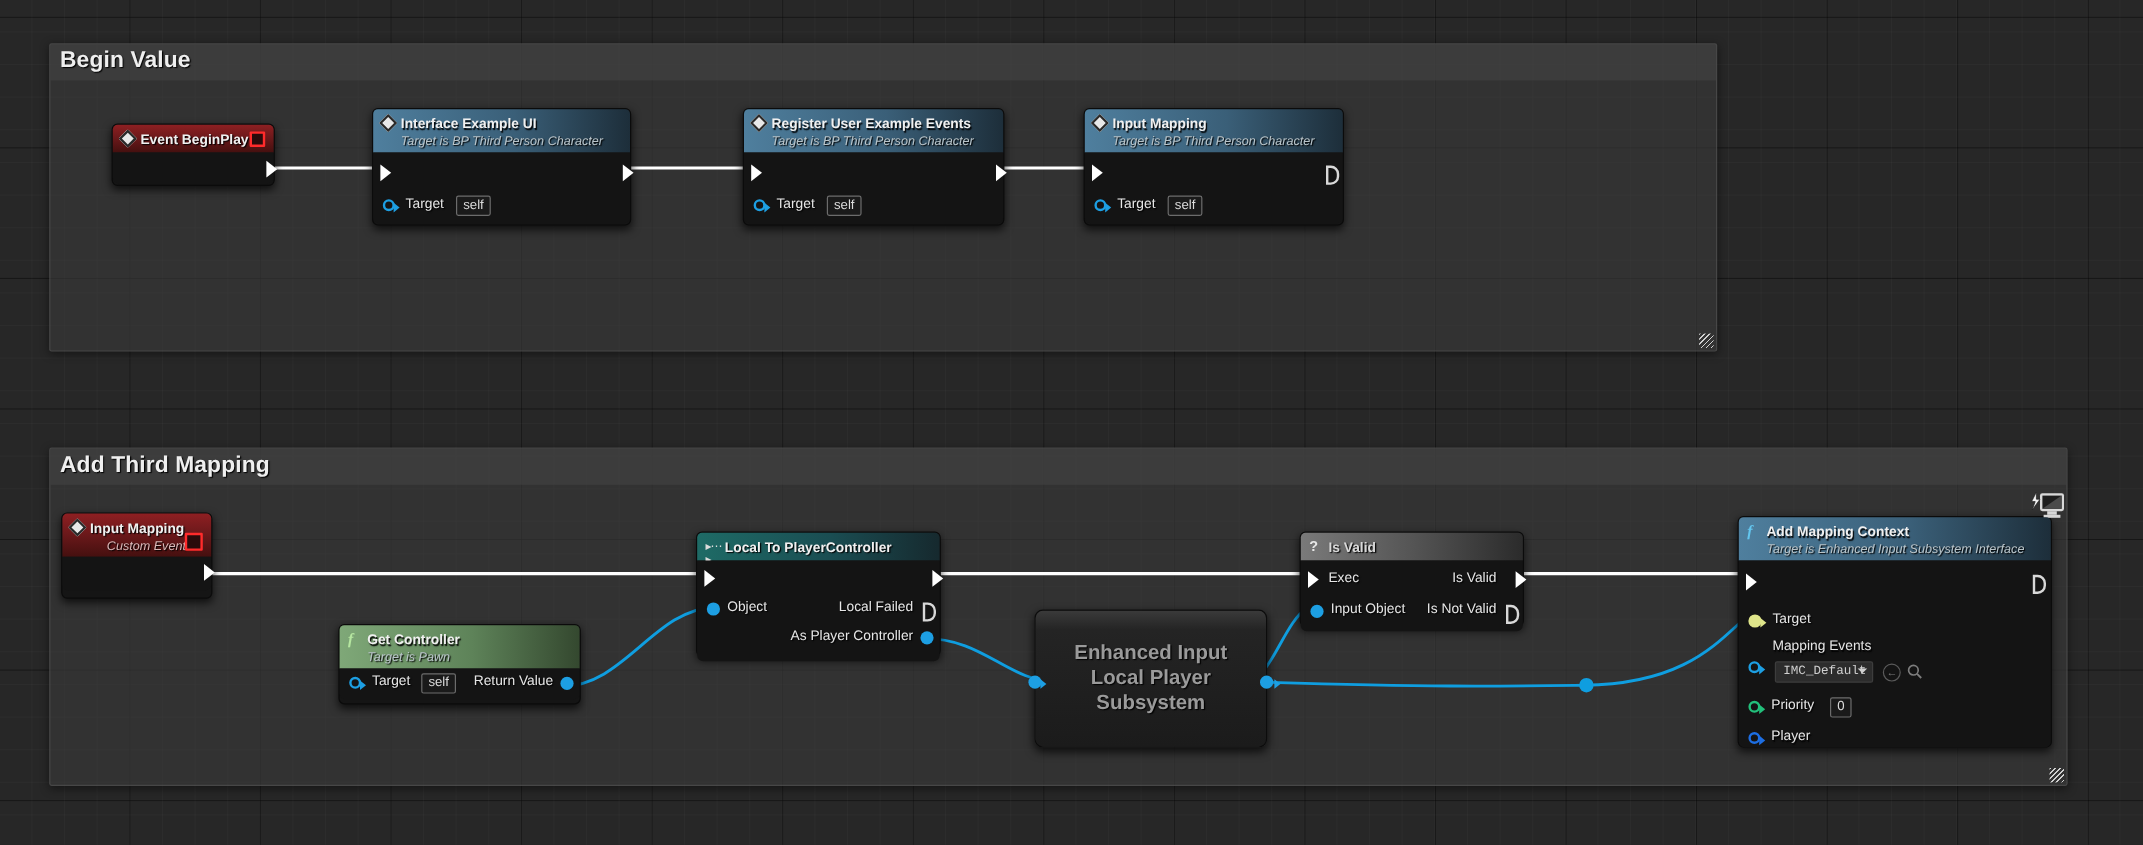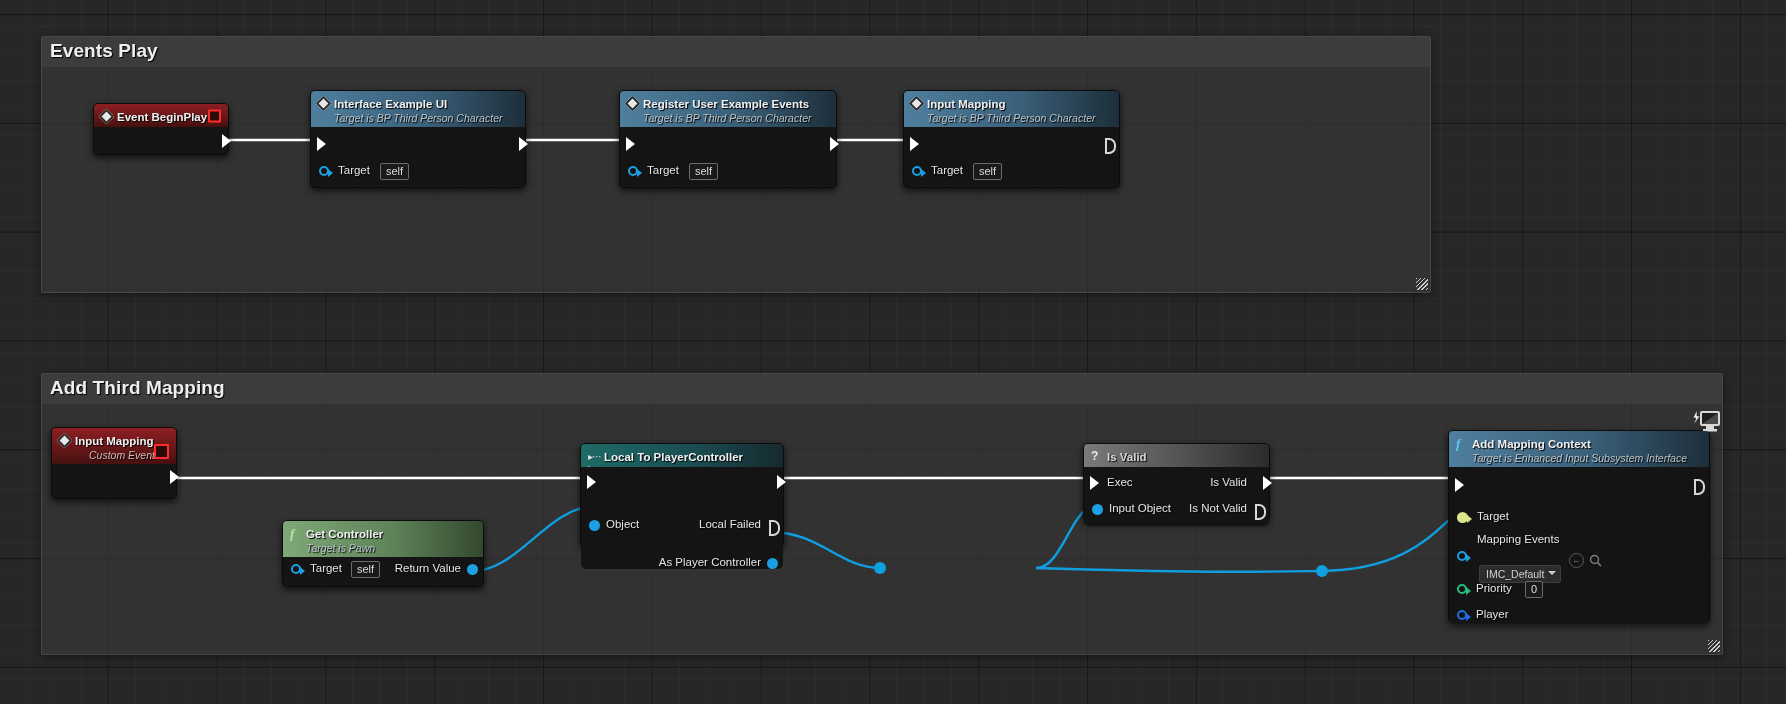--- a/index.html
+++ b/index.html
@@ -118,21 +118,21 @@
             pointer-events:none;}
   .client-icon{position:absolute;}
 </style>
 </head>
 <body>
 
 <div id="graph">
 
   <div class="comment" style="left:41px;top:36px;width:1388px;height:255px;">
     <div class="comment-bar"></div>
-    <div class="comment-title">Events Play</div>
+    <div class="comment-title">Begin Value</div>
     <div class="resize-grip"></div>
   </div>
 
   <div class="comment" style="left:41px;top:373px;width:1680px;height:280px;">
     <div class="comment-bar"></div>
     <div class="comment-title">Add Third Mapping</div>
     <div class="resize-grip"></div>
   </div>
 
   <svg class="wires">
@@ -270,44 +270,51 @@
         <span class="dot filled" style="right:5px;"></span>
       </div>
     </div>
   </div>
 
   <div class="node" style="left:580px;top:443px;width:202px;height:102px;">
     <div class="nhead nhead-teal" style="height:17px;">
       <span class="ico-wrap">
         <span class="ico-cast">▸⋯▸</span></span><span class="ntitle">Local To PlayerController</span>
     </div>
-    <div class="node-body" style="height:78px;position:relative;padding-top:24px;">
+    <div class="node-body" style="height:78px;position:relative;padding-top:6px;">
       <div class="exec-pin" style="left:6px;top:8px;">
           <i></i>
         </div>
       <div class="exec-pin" style="right:-4px;top:8px;">
           <i></i>
         </div>
 
       <div class="pinrow" style="margin-top:24px;">
         <span class="dot filled" style="left:8px;"></span>
         <span class="pin-label" style="left:25px;">Object</span>
         <span class="pin-label" style="right:22px;">Local Failed</span>
         <div class="exec-pin hollow" style="right:4px;top:5px;">
             <i></i>
           </div>
       </div>
 
-      <div class="pinrow" style="margin-top:16px;">
+      <div class="pinrow" style="margin-top:2px;">
         <span class="pin-label" style="right:22px;">As Player Controller</span>
         <span class="dot filled" style="right:5px;"></span>
       </div>
     </div>
   </div>
 
+  <div class="pure-node" style="left:862px;top:508px;width:192px;height:113px;">
+    <div class="pure-title">Enhanced Input Local Player Subsystem</div>
+    <span class="dot filled" style="left:-6px;top:54px;"></span>
+    <span class="pin-arrow" style="left:4px;top:57px;"></span>
+    <span class="dot filled" style="right:-6px;top:54px;"></span>
+    <span class="pin-arrow" style="right:-12px;top:57px;"></span>
+  </div>
 
   <div class="node" style="left:1083px;top:443px;width:185px;height:77px;">
     <div class="nhead nhead-grey" style="height:17px;">
       <span class="ico-wrap">
         <span class="ico-q">?</span></span><span class="ntitle" style="color:#d8d8d8;">Is Valid</span>
     </div>
     <div class="node-body" style="height:53px;position:relative;padding-top:6px;">
       <div class="pinrow">
         <div class="exec-pin" style="left:6px;top:3px;">
             <i></i>
@@ -359,21 +366,21 @@
       <div class="pinrow" style="margin-top:34px;">
         <span class="dot filled yellow" style="left:8px;"></span>
         <span class="pin-arrow yellow" style="left:18px;"></span>
         <span class="pin-label" style="left:28px;">Target</span>
       </div>
 
       <div class="pinrow" style="margin-top:4px;height:40px;">
         <span class="dot ring" style="left:8px;top:18px;"></span>
         <span class="pin-arrow" style="left:17px;top:21px;"></span>
         <span class="pin-label" style="left:28px;top:0px;">Mapping Events</span>
-        <span class="combobox" style="left:30px;top:32px;width:58px;">
+        <span class="combobox" style="left:30px;top:18px;width:58px;font-family:Liberation Mono, monospace;">
           <span>IMC_Default</span>
           <span class="caret"></span>
         </span>
         <span class="mini-btn" style="left:120px;top:20px;">←</span>
         <span class="mag" style="left:140px;top:20px;">
           <svg width="13" height="13" viewBox="0 0 13 13">
             <circle cx="5.5" cy="5.5" r="4" fill="none" stroke="#7d7d7d" stroke-width="1.4"></circle>
             <line x1="8.6" y1="8.6" x2="12" y2="12" stroke="#7d7d7d" stroke-width="1.6"></line>
           </svg>
         </span>

